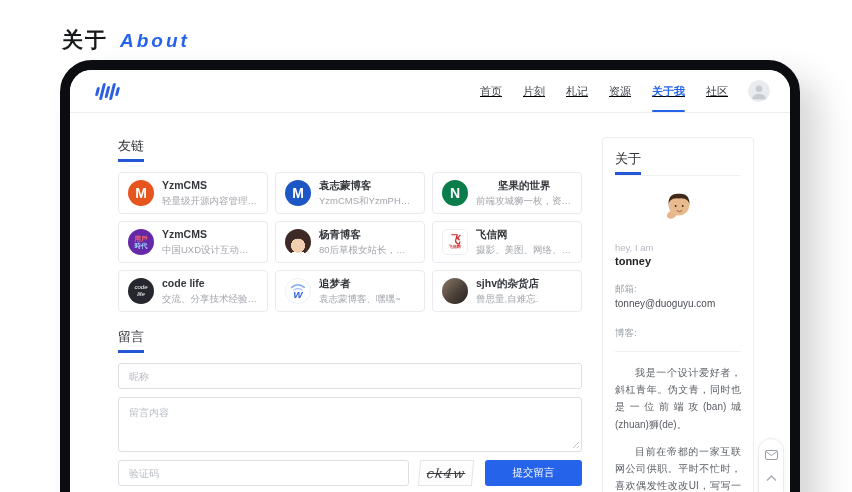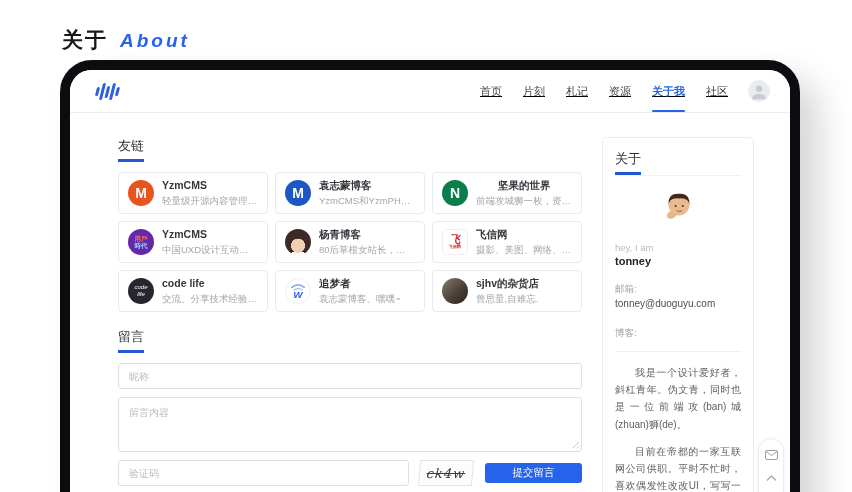--- a/index.html
+++ b/index.html
@@ -72,27 +72,27 @@
     font-size:10px; padding:0 10px; color:#333; outline:none; display:block;
     font-family:inherit; background:#fff; }
   .form-input::placeholder, .form-textarea::placeholder { color:#b9bdc6; }
   .nickname-row { margin-bottom:8px; }
   .textarea-wrap { position:relative; margin-bottom:8px; }
   .form-textarea { width:100%; height:55px; border:1px solid #dcdfe6; border-radius:3px;
     font-size:10px; padding:8px 10px; color:#333; resize:none; outline:none;
     font-family:inherit; display:block; }
   .textarea-wrap::after { content:""; position:absolute; right:3px; bottom:4px; width:7px; height:7px;
     background:repeating-linear-gradient(135deg, transparent 0 2px, #c4c8cf 2px 3px); clip-path:polygon(100% 0,100% 100%,0 100%); }
-  .captcha-row { display:flex; align-items:center; }
+  .captcha-row { display:flex; }
   .captcha-input { flex:1; }
   .captcha-box { width:54px; height:26px; margin-left:10px; border:1px solid #e4e4e8;
     background:#fdfdfd; display:flex; align-items:center; justify-content:center;
     font-family:"DejaVu Serif", serif; font-style:italic; font-size:13px; color:#3c3c40;
     letter-spacing:1px; text-decoration:line-through; transform:skewX(-5deg); cursor:pointer; flex:none; }
-  .submit-btn { width:97px; height:20px; margin-left:12px; background:#2563eb; color:#fff;
+  .submit-btn { width:97px; height:26px; margin-left:12px; background:#2563eb; color:#fff;
     border:none; border-radius:3px; font-size:10.5px; cursor:pointer; flex:none; font-family:inherit; }
 
   
   .side-card { border:1px solid #ececf2; border-radius:4px; padding:12px 12px 14px; background:#fff; }
   .side-heading { border-bottom:1px solid #f1f1f4; }
   .side-avatar { display:block; margin:12px auto 16px; width:38px; height:38px; }
   .greeting { color:#b6bac2; font-size:9.5px; }
   .side-name { font-weight:bold; color:#222; font-size:11px; margin:2px 0 9px; }
   .meta-label { color:#9aa0a8; font-size:9.5px; margin-top:16px; }
   .meta-value { color:#4a4e55; font-size:10px; line-height:1.5; word-break:break-all; }

